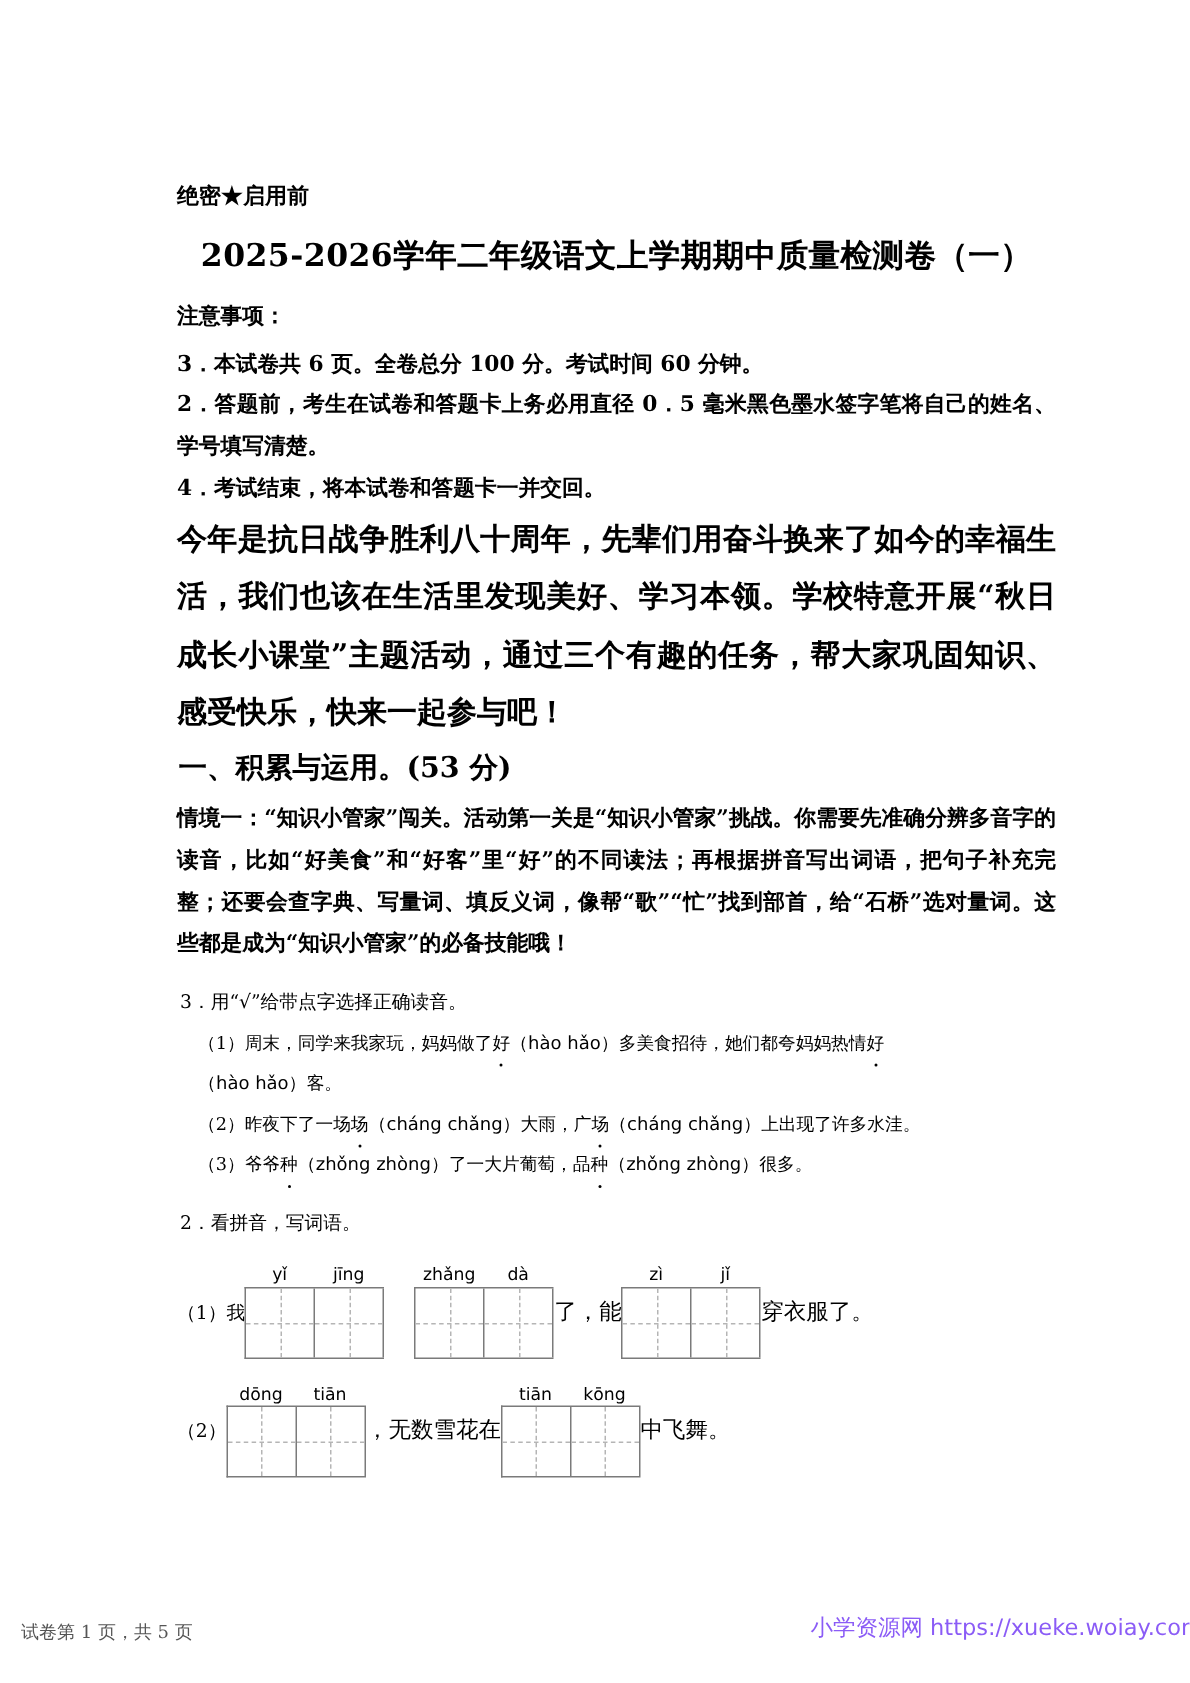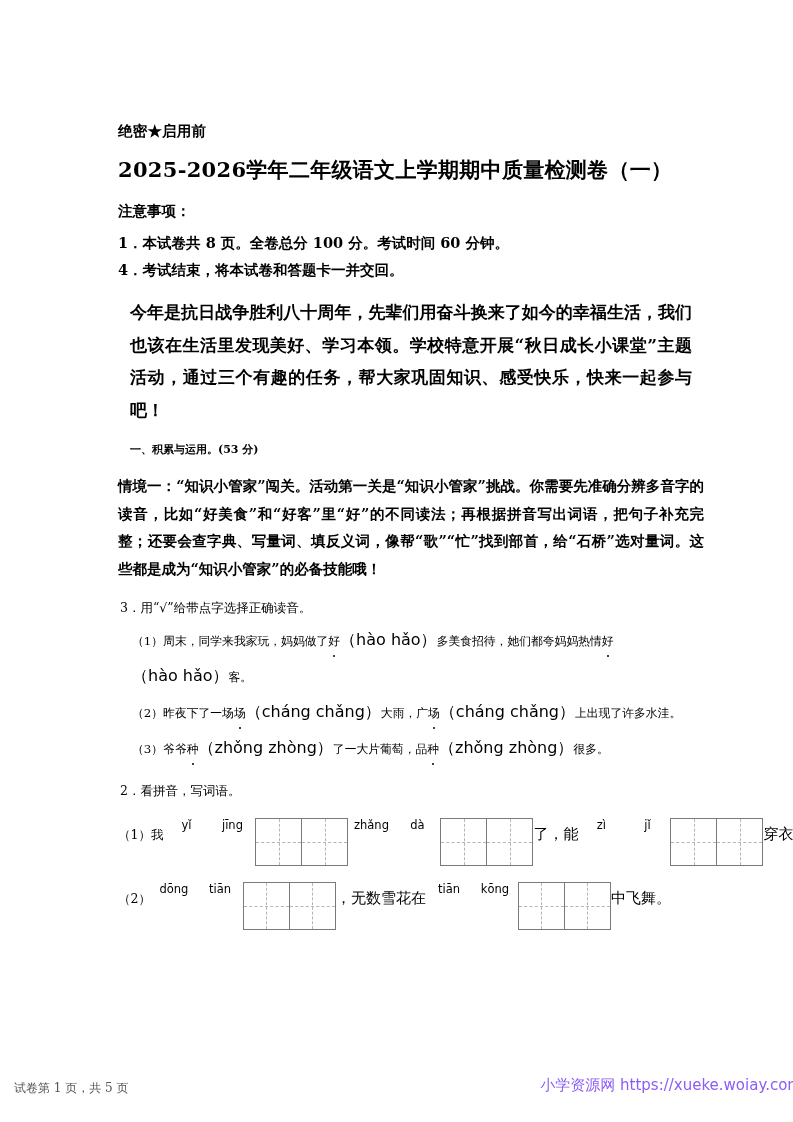--- a/index.html
+++ b/index.html
@@ -34,51 +34,52 @@
     font-family: "DejaVu Serif", "Liberation Serif", serif;
     font-size: 14.5px;
     font-weight: bold;
     line-height: 1.5;
     margin: 0 0 14px 0;
     letter-spacing: 0.2px;
   }
   .doc-title {
     font-size: 21px;
     font-weight: bold;
+    text-align: center;
     margin: 8px 0 16px 0;
     line-height: 1.35;
     letter-spacing: 0.3px;
   }
   .notice-head {
     font-size: 14.5px;
     font-weight: bold;
     margin: 0 0 6px 0;
     line-height: 1.55;
   }
   .notice-item {
     font-size: 14.5px;
     font-weight: bold;
     line-height: 1.92;
     margin: 0;
     text-align: justify;
     text-justify: inter-ideograph;
   }
   .intro-para {
-    font-size: 17px;
+    font-size: 20px;
     font-weight: bold;
     line-height: 1.92;
-    margin: 12px;
+    margin: 0;
     text-align: justify;
     text-justify: inter-ideograph;
   }
   .section-head {
-    font-size: 11px;
+    font-size: 19px;
     font-weight: bold;
     line-height: 1.92;
-    margin: 12px;
+    margin: 1px;
   }
   .situation-para {
     font-size: 14.5px;
     font-weight: bold;
     line-height: 1.92;
     margin: 0;
     text-align: justify;
     text-justify: inter-ideograph;
   }
 
@@ -103,42 +104,42 @@
     content: "";
     position: absolute;
     left: 50%;
     bottom: -3px;
     width: 2px;
     height: 2px;
     margin-left: -1px;
     background: #000;
     border-radius: 50%;
   }
-  .py { font-family: "DejaVu Sans", "Liberation Sans", sans-serif; font-size: 16px; }
+  .py { font-family: "DejaVu Sans", "Liberation Sans", sans-serif; font-size: 12px; }
 
   
   .pyrow {
     display: flex;
     align-items: flex-end;
     margin-top: 16px;
     font-size: 12.5px;
   }
   .pyrow .lead {
     font-size: 12.5px;
     padding-bottom: 22px;
     white-space: nowrap;
   }
   .pyrow .tail {
     font-size: 15px;
     padding-bottom: 22px;
     white-space: nowrap;
   }
   .gridblock {
     display: flex;
-    flex-direction: row;
+    flex-direction: column;
   }
   .gridblock .pylabels {
     display: flex;
     font-family: "DejaVu Sans", "Liberation Sans", sans-serif;
     font-size: 11.5px;
     line-height: 1.35;
     color: #000;
   }
   .gridblock .pylabels span {
     width: 46px;
@@ -201,21 +202,22 @@
 <body>
 
 <div class="page">
   <div class="content">
 
     <div class="secret-line">绝密★启用前</div>
 
     <div class="doc-title">2025-2026学年二年级语文上学期期中质量检测卷（一）</div>
 
     <div class="notice-head">注意事项：</div>
-    <div class="notice-item">1．本试卷共 8 页。全卷总分 100 分。考试时间 60 分钟。</div>
+    <div class="notice-item">3．本试卷共 6 页。全卷总分 100 分。考试时间 60 分钟。</div>
+    <div class="notice-item">2．答题前，考生在试卷和答题卡上务必用直径 0．5 毫米黑色墨水签字笔将自己的姓名、学号填写清楚。</div>
     <div class="notice-item">4．考试结束，将本试卷和答题卡一并交回。</div>
 
     <div class="intro-para">今年是抗日战争胜利八十周年，先辈们用奋斗换来了如今的幸福生活，我们也该在生活里发现美好、学习本领。学校特意开展“秋日成长小课堂”主题活动，通过三个有趣的任务，帮大家巩固知识、感受快乐，快来一起参与吧！</div>
 
     <div class="section-head">一、积累与运用。(53 分)</div>
     <div class="situation-para">情境一：“知识小管家”闯关。活动第一关是“知识小管家”挑战。你需要先准确分辨多音字的读音，比如“好美食”和“好客”里“好”的不同读法；再根据拼音写出词语，把句子补充完整；还要会查字典、写量词、填反义词，像帮“歌”“忙”找到部首，给“石桥”选对量词。这些都是成为“知识小管家”的必备技能哦！</div>
 
     <div class="q-stem">3．用“√”给带点字选择正确读音。</div>
 
     <div class="q-sub">

